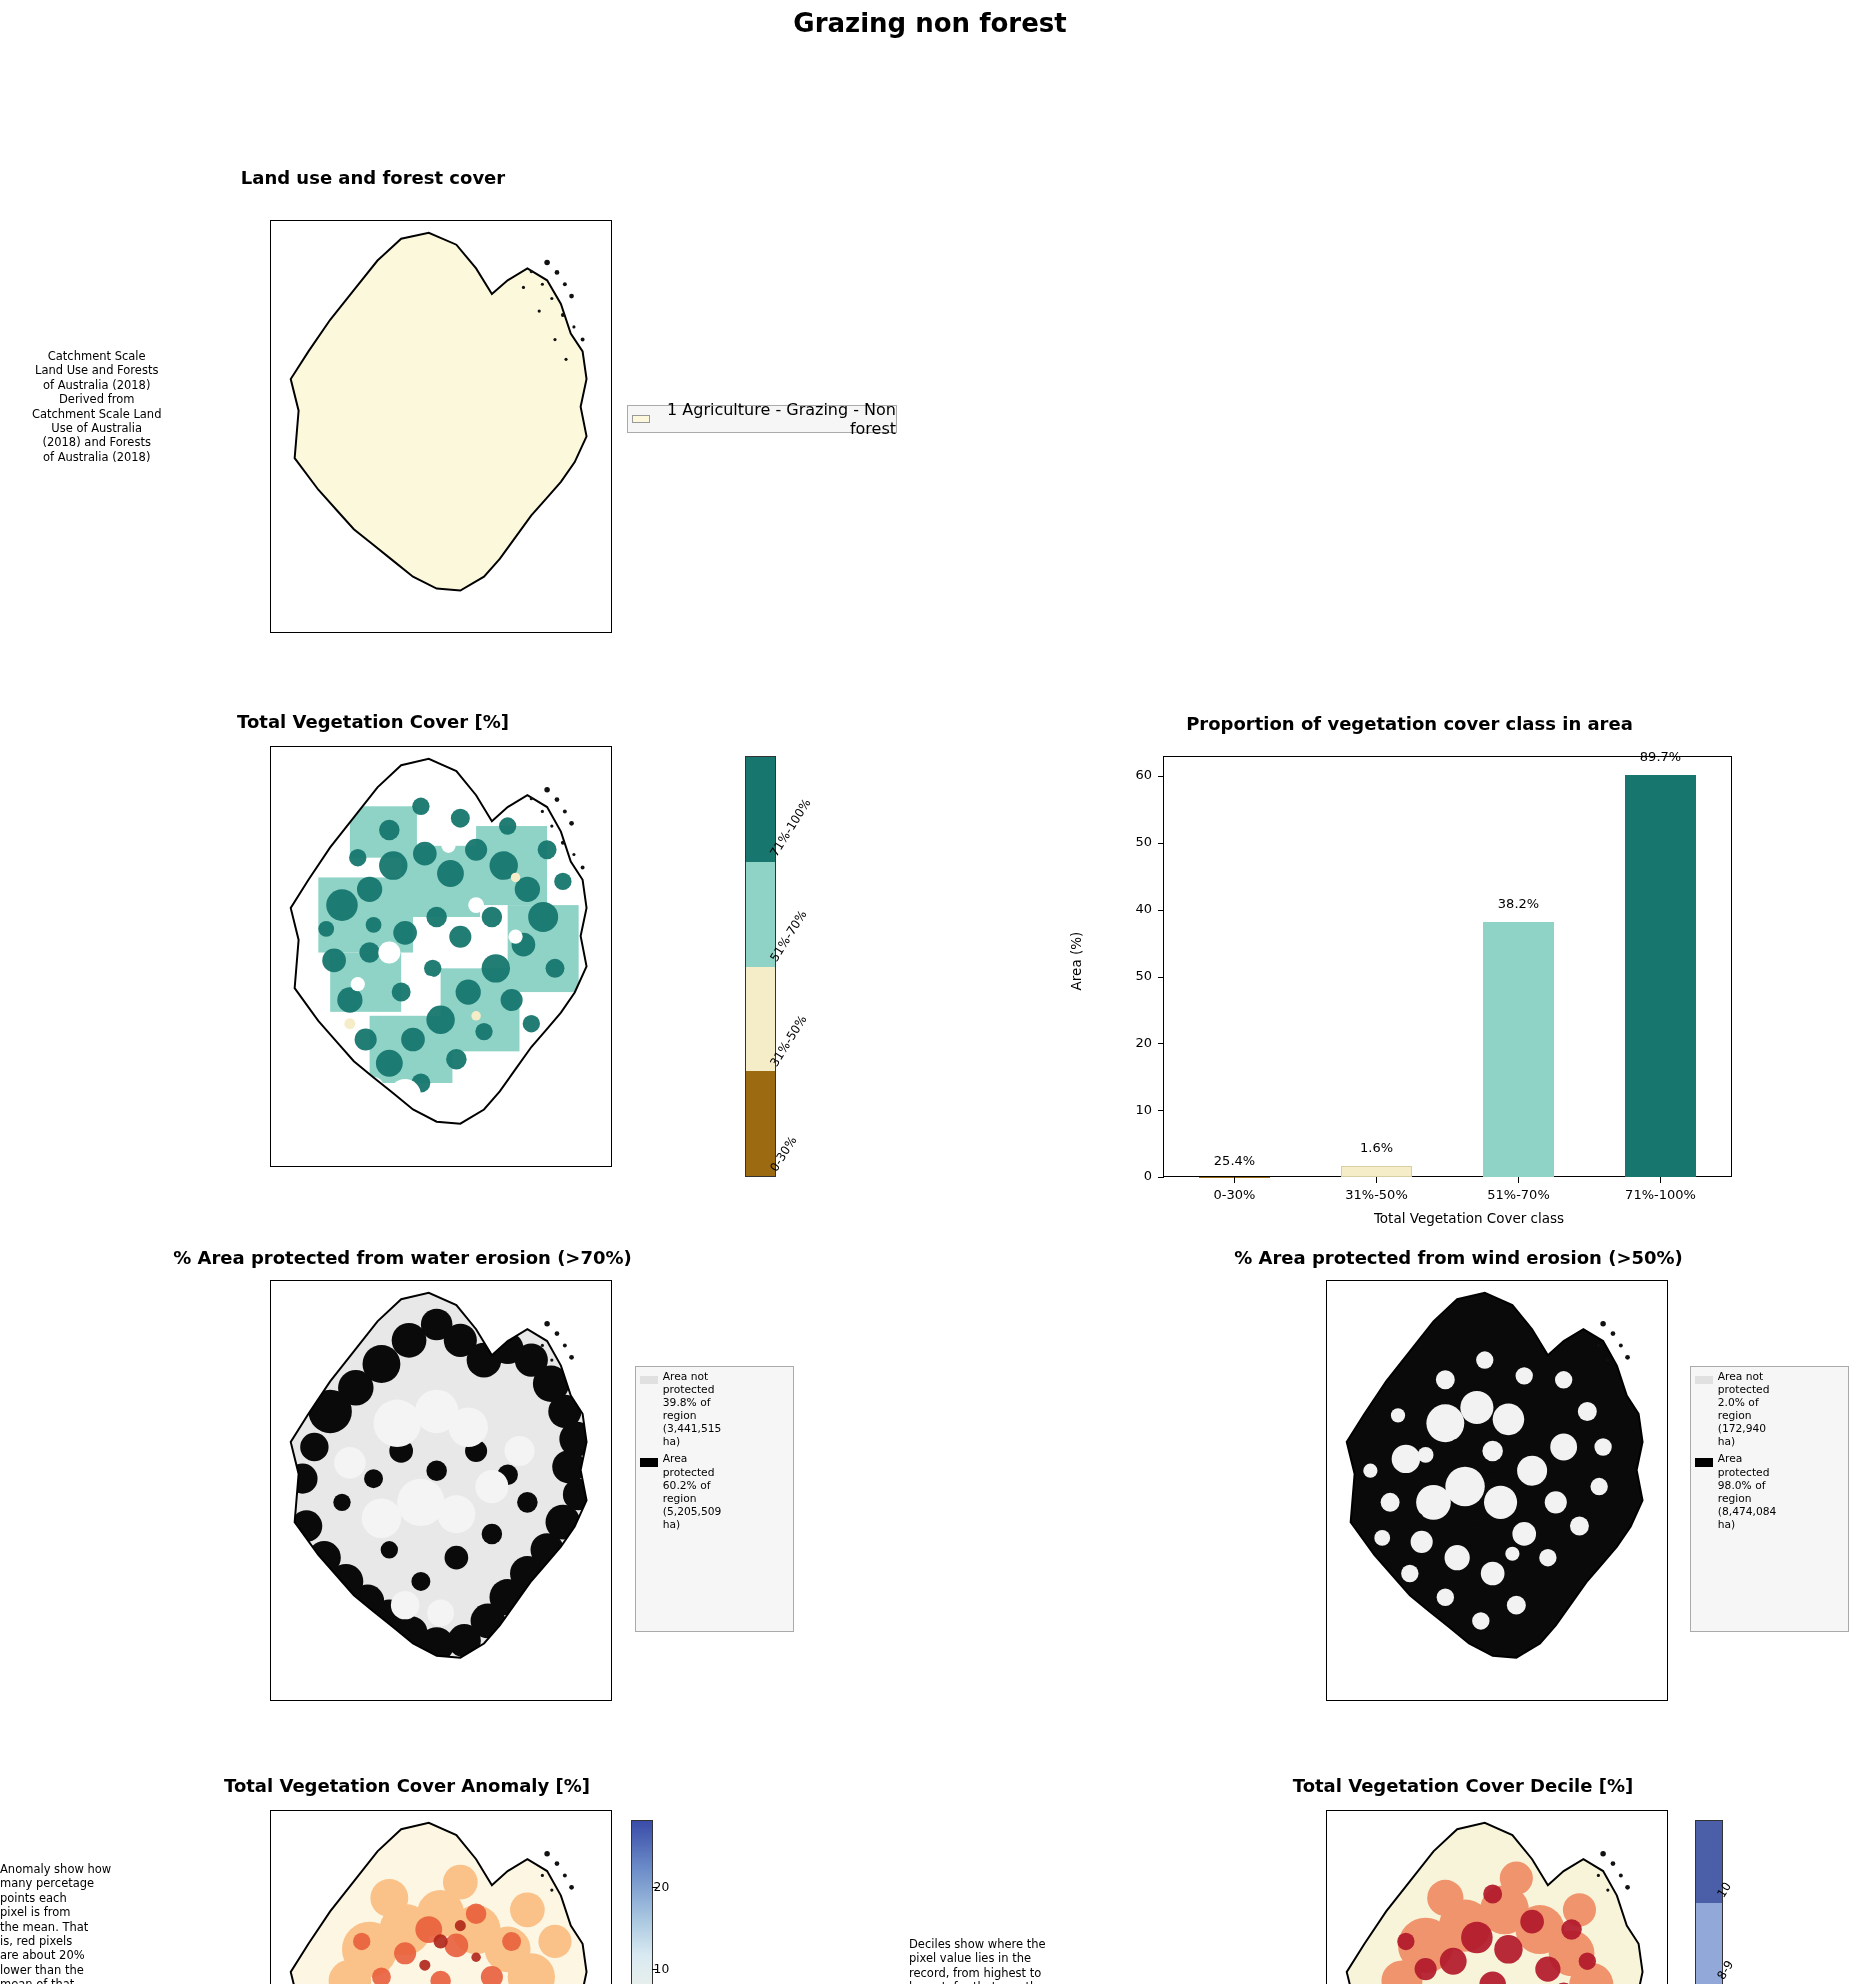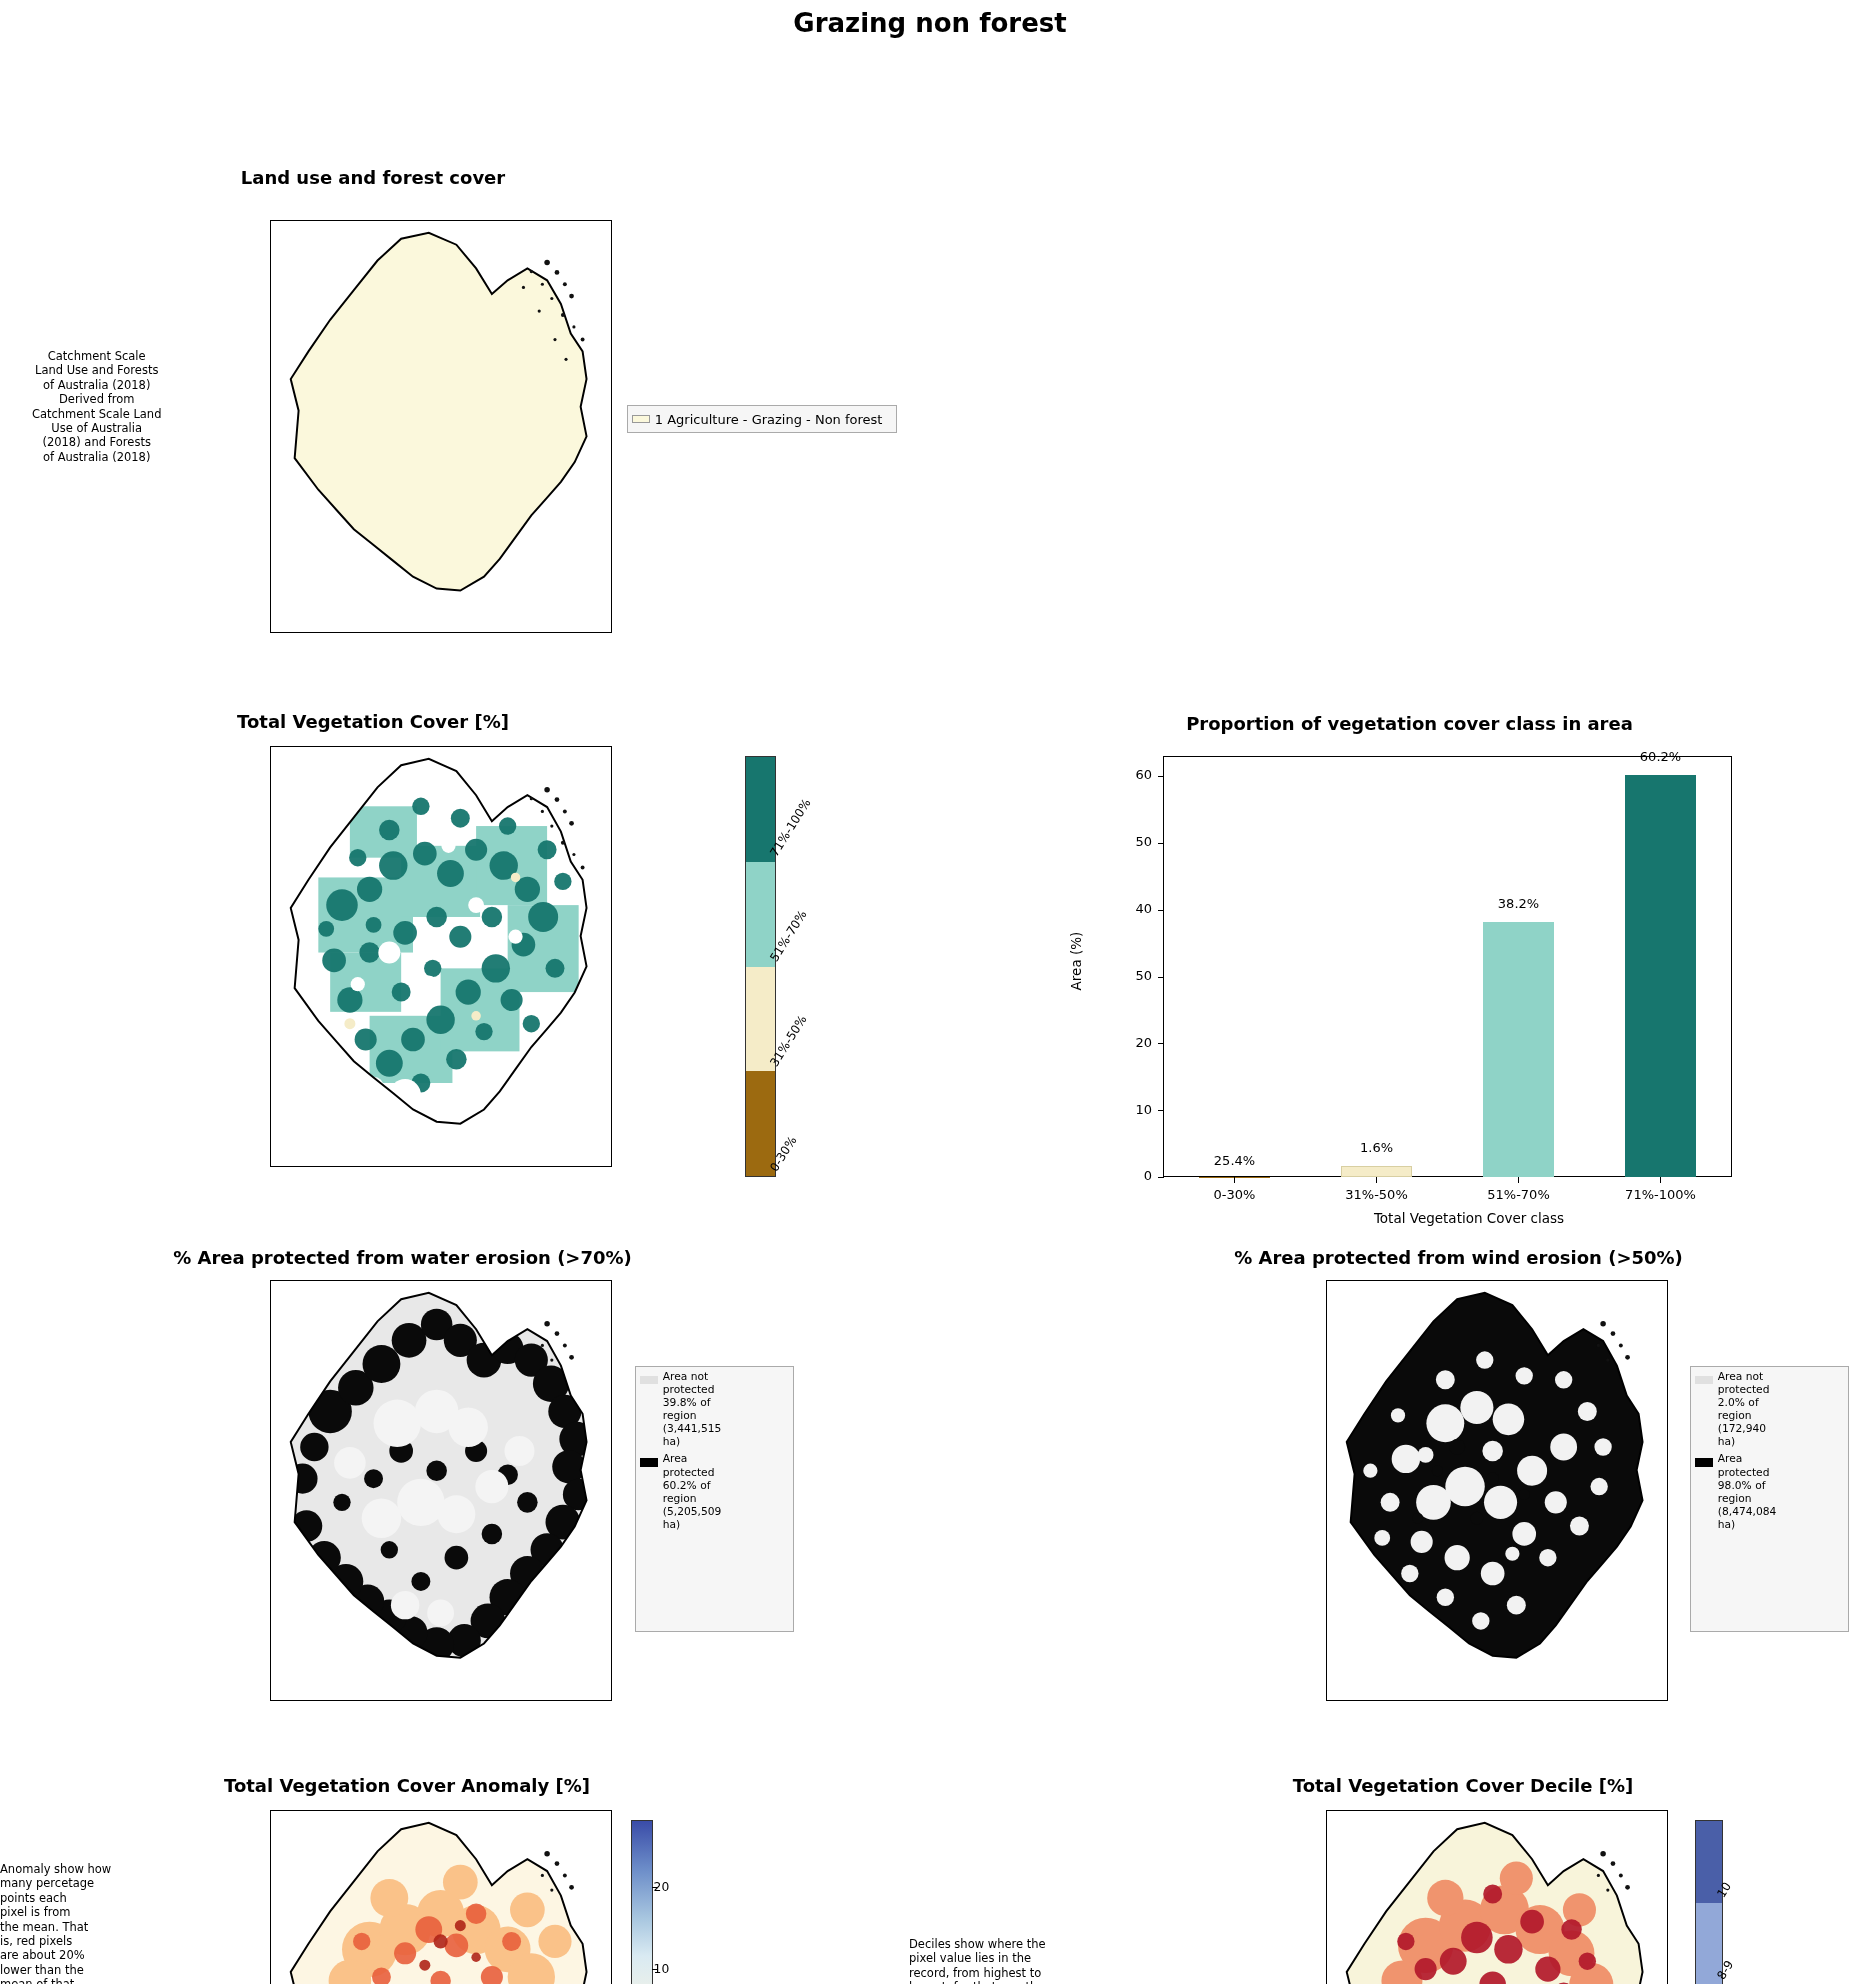--- a/index.html
+++ b/index.html
@@ -134,21 +134,21 @@
         <circle cx="680" cy="228" r="4"></circle>
       <circle cx="720" cy="300" r="4"></circle>
         <circle cx="748" cy="350" r="4"></circle>
     </g>
   </svg>
 </div>
 
 <div class="legend-box" style="top:405px; left:627px; width:270px; height:28px; padding:0; display:flex; align-items:center;">
   <div style="display:flex; align-items:center; width:100%;">
     <div class="legend-swatch" style="background:#fbf8dc; border:0.4px solid #999; margin-top:0; margin-left:4px;"></div>
-    <span style="font-size:13px;">1 Agriculture - Grazing - Non forest</span>
+    <span style="font-size:16px;text-align:right;">1 Agriculture - Grazing - Non forest</span>
   </div>
 </div>
 
 <div class="panel-title" style="top:711px; left:135px; width:476px;">Total Vegetation Cover [%]</div>
 
 <div class="map-frame" style="top:746px; left:270px; width:342px; height:421px;">
   <svg class="map-svg" viewBox="0 0 862 1060" preserveAspectRatio="none">
     <defs>
       <clipPath id="clipCover">
         <path d="M60,610 L70,488 L50,407 L95,336 L150,254 L210,178 L270,102 L330,46 L400,30 L470,61 L520,122 L560,188 L600,152 L650,122 L700,152 L735,214 L760,290 L790,336 L800,407 L785,478 L800,555 L770,621 L735,672 L700,713 L660,759 L620,815 L580,871 L540,917 L480,953 L420,948 L360,917 L310,876 L260,836 L210,795 L165,744 L120,693 Z"></path>
@@ -283,21 +283,21 @@
 <div class="bar" style="left:1199px; top:1177px; width:71px; height:0.8px; background:#9c6a10;"></div>
 <div class="bar-value" style="top:1153px; left:1191px; width:87px;">25.4%</div>
 
 <div class="bar" style="left:1341px; top:1166px; width:71px; height:10.7px; background:#f5ecc8; border:0.8px solid #d8cfa2;"></div>
 <div class="bar-value" style="top:1140px; left:1333px; width:87px;">1.6%</div>
 
 <div class="bar" style="left:1483px; top:922px; width:71px; height:255px; background:#8fd3c7;"></div>
 <div class="bar-value" style="top:896px; left:1475px; width:87px;">38.2%</div>
 
 <div class="bar" style="left:1625px; top:775px; width:71px; height:402px; background:#17766e;"></div>
-<div class="bar-value" style="top:749px; left:1617px; width:87px;">60.2%</div>
+<div class="bar-value" style="top:749px; left:1617px; width:87px;">89.7%</div>
 
 <div class="xtick-mark" style="top:1177px; left:1234px;"></div>
 <div class="xtick-label" style="top:1187px; left:1187px; width:95px;">0-30%</div>
 <div class="xtick-mark" style="top:1177px; left:1376px;"></div>
 <div class="xtick-label" style="top:1187px; left:1329px; width:95px;">31%-50%</div>
 <div class="xtick-mark" style="top:1177px; left:1518px;"></div>
 <div class="xtick-label" style="top:1187px; left:1471px; width:95px;">51%-70%</div>
 <div class="xtick-mark" style="top:1177px; left:1660px;"></div>
 <div class="xtick-label" style="top:1187px; left:1613px; width:95px;">71%-100%</div>
 

